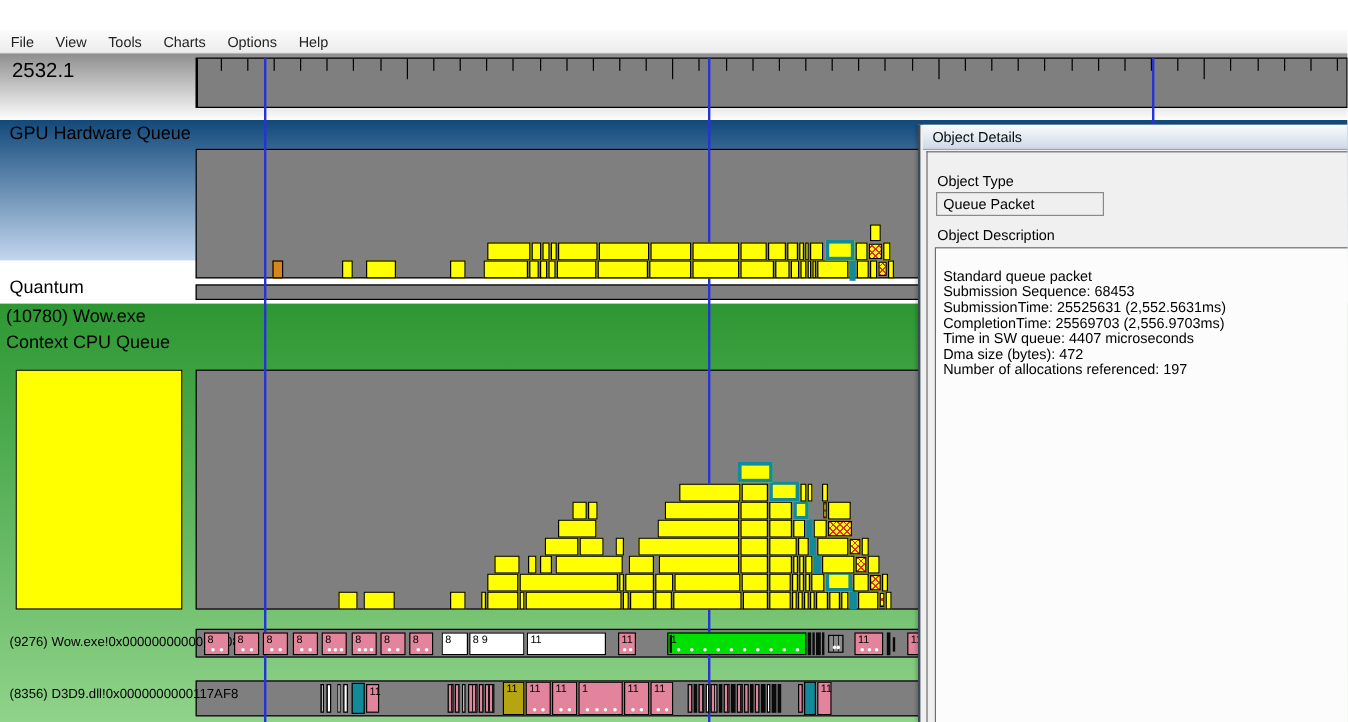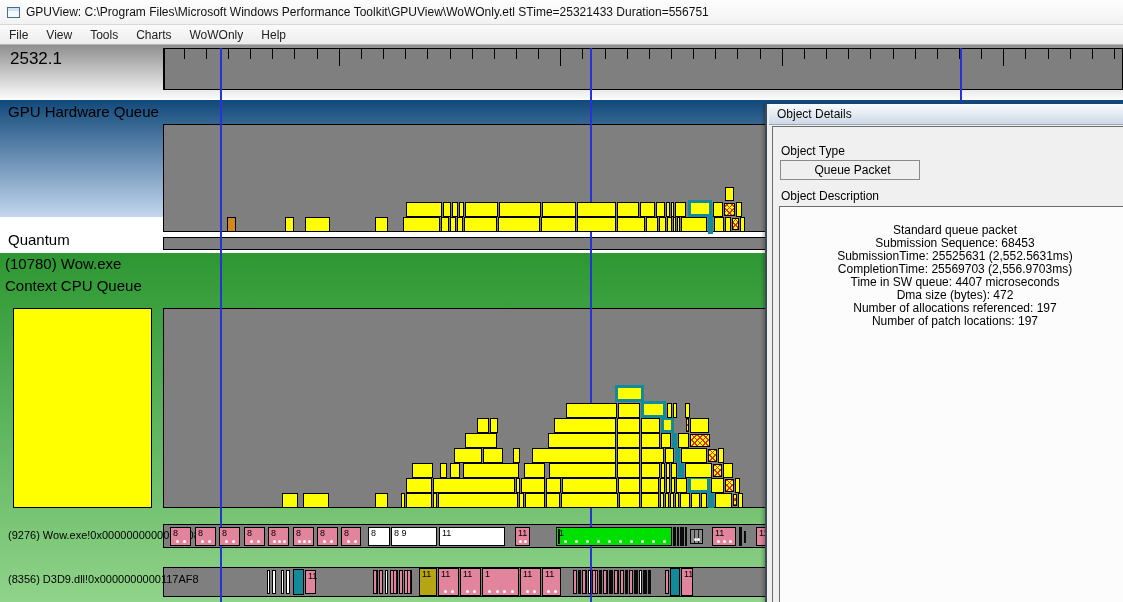--- a/index.html
+++ b/index.html
@@ -74,21 +74,21 @@
           background-image:repeating-linear-gradient(90deg, transparent 0 3px, #222 3px 4px); }
   .blabel { position:absolute; left:2px; top:0px; font-size:9px; line-height:10px; color:#000; white-space:nowrap; }
   .dot { position:absolute; bottom:2px; width:3px; height:3px; background:#fff; border-radius:50%; }
 
   
   #lines-layer { position:absolute; left:0; top:0; width:1123px; height:602px; z-index:2; pointer-events:none; }
   .vline { position:absolute; top:48px; width:2px; height:554px; }
 
   
   #dialog { position:absolute; left:765px; top:104px; width:358px; height:498px; z-index:10;
-    background:#f0f0f0; border-left:2px solid #3c4a56; box-shadow:-2px 0 3px rgba(0,0,0,.25);text-align:center; }
+    background:#f0f0f0; border-left:2px solid #3c4a56; box-shadow:-2px 0 3px rgba(0,0,0,.25); }
   #dialog-titlebar { position:absolute; left:2px; top:0; right:0; height:21px;
     background:linear-gradient(#fafcfe,#cdd9e6); border-bottom:1px solid #97a7b7;
     display:flex; align-items:center; }
   #dialog-title { font-size:12px; color:#0a0a0a; padding-left:8px; }
   #dialog-client { position:absolute; left:5px; top:22px; right:0; bottom:0;
     border-left:1px solid #6e6e6e; border-top:1px solid #6e6e6e; background:#f0f0f0; }
   #obj-type-label { position:absolute; left:8px; top:17px; font-size:12px; color:#000; }
   #obj-type-box { position:absolute; left:7px; top:33px; width:140px; height:20px;
     background:#efefef; border:1px solid #8a8a8a; font-size:12px; color:#000;
     padding:2px 0 0 5px; }
@@ -96,31 +96,27 @@
   #obj-desc-box { position:absolute; left:6px; top:79px; right:-2px; bottom:-2px;
     background:#fcfcfc; border:1px solid #6e6e6e; overflow:hidden; }
   .desc-line { font-size:12px; line-height:13px; color:#000; padding-left:6px; white-space:pre; }
   .desc-line:first-child { padding-top:4px; }
 </style>
 </head>
 <body>
 
 <div id="page">
 
-  <div id="titlebar">
-    <div id="app-icon"></div>
-    <div id="title-text">GPUView: C:\Program Files\Microsoft Windows Performance Toolkit\GPUView\WoWOnly.etl STime=25321433 Duration=556751</div>
-  </div>
 
   <div id="menubar">
     <span class="menu-item">File</span>
     <span class="menu-item">View</span>
     <span class="menu-item">Tools</span>
     <span class="menu-item">Charts</span>
-    <span class="menu-item">WoWOnly</span>
+    <span class="menu-item">Options</span>
     <span class="menu-item">Help</span>
   </div>
 
   <div id="time-header">
     <div id="time-label">2532.1</div>
     <div id="unit-label">(1ms)</div>
     <div id="ruler">
         <div class="tick" style="left: 18.7px; height: 10px;"></div>
         <div class="tick" style="left: 40.85px; height: 10px;"></div>
         <div class="tick" style="left: 63px; height: 10px;"></div>
@@ -503,18 +499,17 @@
       <div id="obj-desc-label">Object Description</div>
       <div id="obj-desc-box">
           <div class="desc-line"> </div>
           <div class="desc-line">Standard queue packet</div>
           <div class="desc-line">Submission Sequence: 68453</div>
           <div class="desc-line">SubmissionTime: 25525631 (2,552.5631ms)</div>
           <div class="desc-line">CompletionTime: 25569703 (2,556.9703ms)</div>
           <div class="desc-line">Time in SW queue: 4407 microseconds</div>
           <div class="desc-line">Dma size (bytes): 472</div>
           <div class="desc-line">Number of allocations referenced: 197</div>
-          <div class="desc-line">Number of patch locations: 197</div>
         </div>
     </div>
   </div>
 
 </div>
 
 </body></html>

